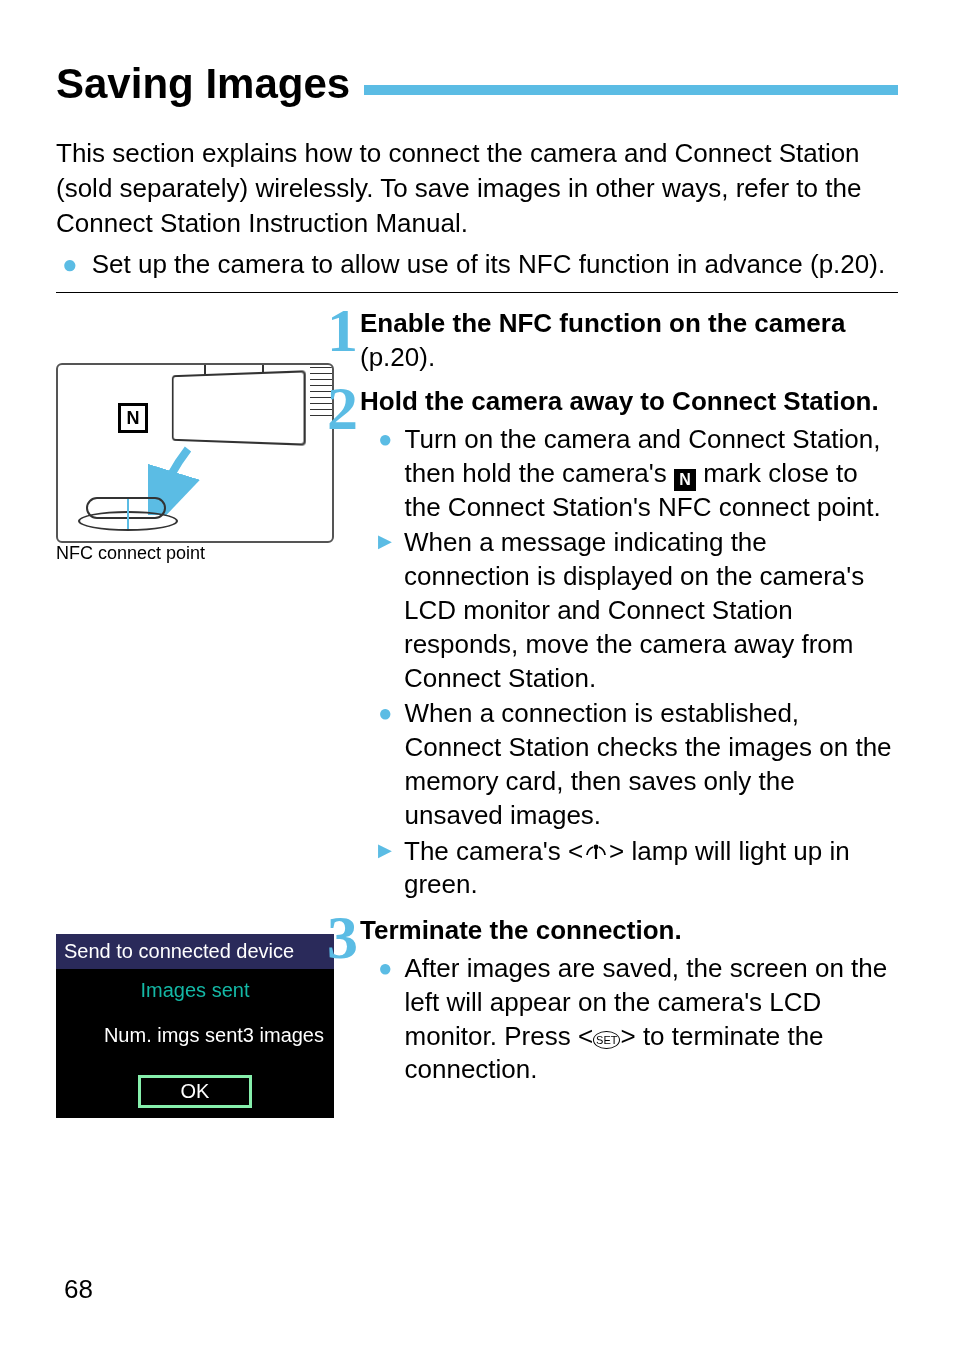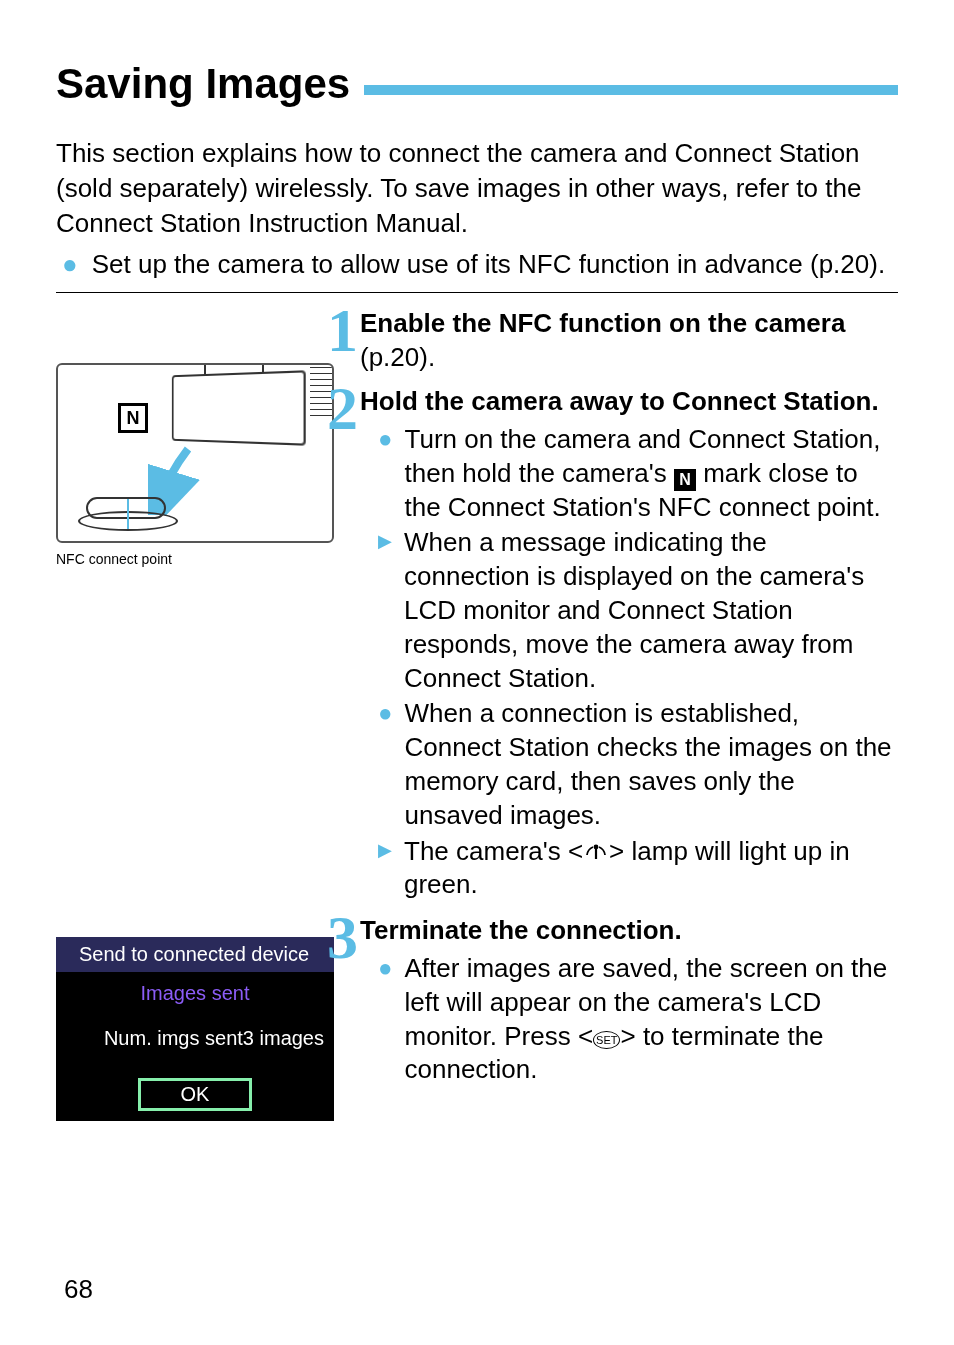--- a/index.html
+++ b/index.html
@@ -20,36 +20,36 @@
   .camera-body { position: absolute; right: -12px; top: -8px; width: 200px; height: 110px; }
   .cam-rect { position: absolute; left: 20px; top: 16px; width: 140px; height: 70px; border: 2px solid #333; border-radius: 4px; transform: perspective(300px) rotateY(-18deg); background: #fff; }
   .cam-top { position: absolute; left: 60px; top: 2px; width: 60px; height: 18px; border: 2px solid #333; border-radius: 3px 3px 0 0; background: #fff; }
   .cam-side { position: absolute; right: 4px; top: 10px; width: 30px; height: 80px; }
   .side-line { width: 100%; height: 4px; border-top: 1px solid #333; margin-bottom: 2px; }
   .nfc-box { position: absolute; left: 60px; top: 38px; width: 30px; height: 30px; border: 3px solid #000; display:flex; align-items:center; justify-content:center; font-weight:bold; font-size:18px; background:#fff; }
   .station { position: absolute; left: 20px; bottom: 10px; width: 100px; height: 40px; }
   .station-body { position:absolute; left:8px; top:6px; width:80px; height:22px; border:2px solid #333; border-radius:12px; }
   .station-ellipse { position:absolute; left:0; bottom:0; width:100px; height:20px; border:2px solid #333; border-radius:50%; }
   .arrow-svg { position:absolute; left:90px; top:80px; }
-  .caption { font-size: 14px; margin-top: 8px; }
+  .caption { font-size: 18px; }
   .step { display: flex; margin-bottom: 6px; }
   .step-num { font-family: "Times New Roman", serif; font-size: 62px; font-weight: bold; color: #5bbce4; width: 40px; text-align: right; margin-left: -38px; margin-right: 2px; line-height: 0.9; flex-shrink: 0; margin-top: -4px; }
   .step-body { flex: 1; }
   .step-title { font-size: 26px; font-weight: bold; line-height: 1.3; }
   .step-title .norm { font-weight: normal; }
   .sub-list { margin-top: 4px; margin-bottom: 6px; }
   .sub-item { display: flex; font-size: 26px; line-height: 1.3; margin-bottom: 2px; }
   .sub-bullet-dot { color: #5bbce4; font-size: 24px; margin-right: 12px; margin-left: 18px; line-height: 1.35; flex-shrink: 0; }
   .sub-bullet-tri { color: #5bbce4; font-size: 18px; margin-right: 12px; margin-left: 18px; line-height: 1.7; flex-shrink: 0; width: 14px; }
   .n-mark { display:inline-block; width:22px; height:22px; background:#000; color:#fff; font-weight:bold; font-size:16px; text-align:center; line-height:22px; vertical-align:-3px; }
   .wifi-icon { display:inline-flex; align-items:center; vertical-align:-3px; }
   .set-icon { display:inline-block; border:1.5px solid #000; border-radius:50%; font-size:11px; padding:1px 2px; vertical-align:1px; font-family: Arial; }
   .lcd { width: 278px; background: #000; margin-top: 10px; color: #fff; font-family: Arial, sans-serif; }
-  .lcd-title { background: #2a2a5a; color: #fff; font-size: 20px; padding: 6px 23px; }
-  .lcd-sub { color: #8b5cf6; text-align: center; font-size: 20px; padding: 10px 0 16px 0; }
+  .lcd-title { background: #2a2a5a; color: #fff; font-size: 20px; padding: 6px 8px; }
+  .lcd-sub { color: #14b8a6; text-align: center; font-size: 20px; padding: 10px 0 16px 0; }
   .lcd-row { display:flex; justify-content: flex-end; padding: 6px 10px; font-size: 20px; color:#fff; }
   .lcd-btn-row { display:flex; justify-content:center; padding: 22px 0 10px 0; }
   .lcd-btn { border:3px solid #86efac; color:#fff; font-size:20px; padding: 2px 40px; background:#000; }
   .page-num { position: absolute; left: 56px; bottom: 40px; font-size: 26px; margin-left: 8px; }
 </style>
 </head>
 <body>
 
 <div class="page">
 

